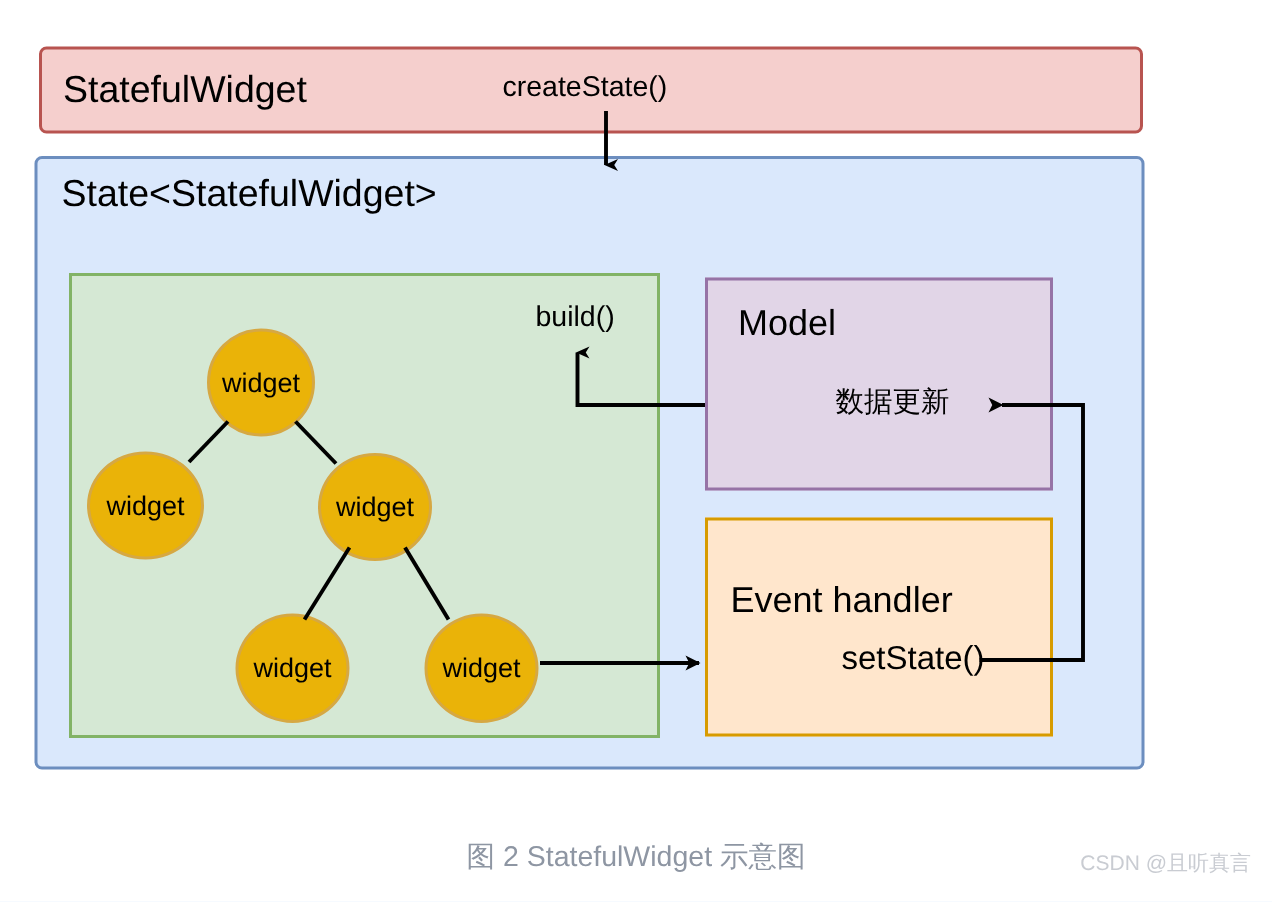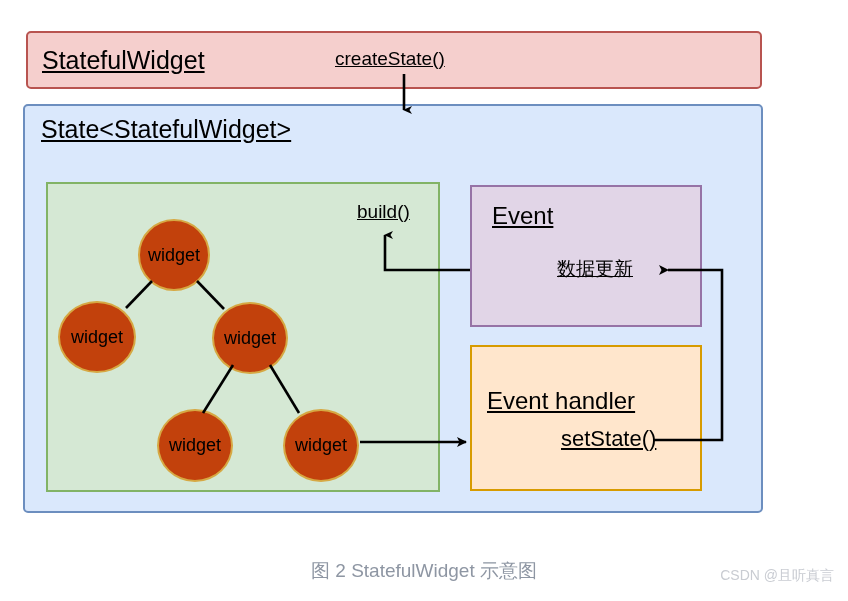--- a/index.html
+++ b/index.html
@@ -75,21 +75,20 @@
     height: 146px;
     background: #ffe6cc;
     border: 2px solid #d79b00;
   }
 
   
   .label {
     position: absolute;
     white-space: nowrap;
     line-height: 1;
-    text-decoration: underline;
   }
 
   .lbl-stateful-widget {
     left: 42px;
     top: 48px;
     font-size: 25px;
   }
 
   .lbl-create-state {
     left: 335px;
@@ -130,21 +129,21 @@
   .lbl-set-state {
     left: 561px;
     top: 428px;
     font-size: 22px;
   }
 
   
   .widget-node {
     position: absolute;
     box-sizing: border-box;
-    background: #c2410c;
+    background: #eab308;
     border: 2px solid #d6a843;
     border-radius: 50%;
     display: flex;
     align-items: center;
     justify-content: center;
     font-size: 18px;
     color: #000;
   }
 
   .node-root   { left: 138px; top: 219px; width: 72px; height: 72px; }
@@ -248,21 +247,21 @@
   </svg>
 
   <div class="label lbl-stateful-widget">StatefulWidget</div>
 
   <div class="label lbl-create-state">createState()</div>
 
   <div class="label lbl-state-generic">State&lt;StatefulWidget&gt;</div>
 
   <div class="label lbl-build">build()</div>
 
-  <div class="label lbl-model">Event</div>
+  <div class="label lbl-model">Model</div>
 
   <div class="label lbl-data-update">数据更新</div>
 
   <div class="label lbl-event-handler">Event handler</div>
 
   <div class="label lbl-set-state">setState()</div>
 
   <div class="caption">图 2 StatefulWidget 示意图</div>
 
   <div class="watermark">CSDN @且听真言</div>

